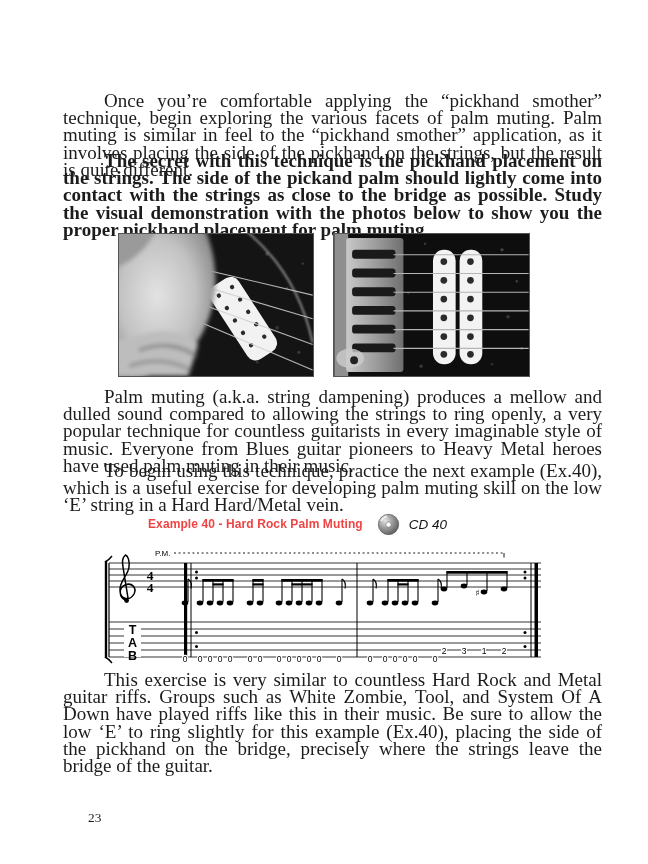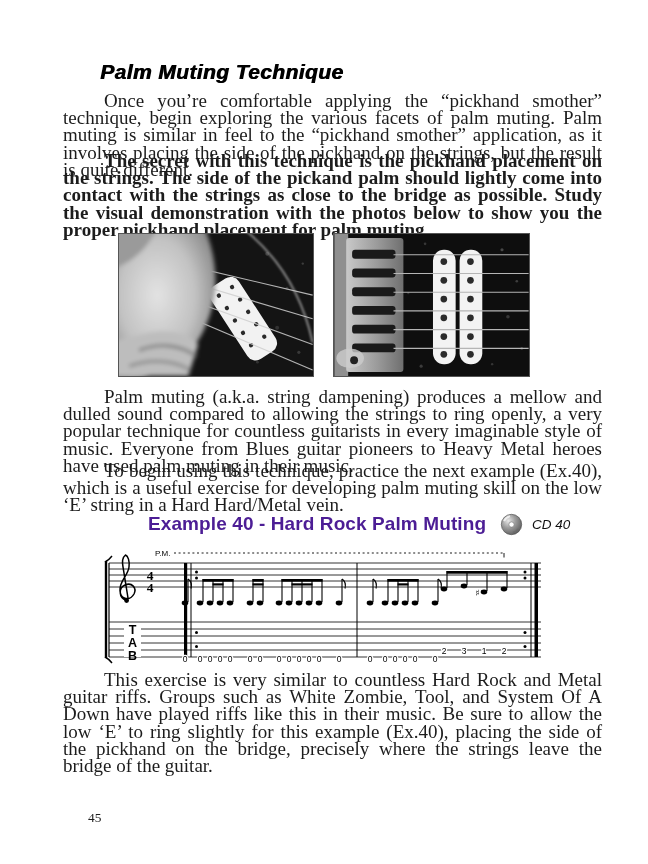--- a/index.html
+++ b/index.html
@@ -20,42 +20,41 @@
   .p1{top:92px;} .p2{top:152px;font-weight:bold;} .p3{top:388px;} .p4{top:462px;} .p5{top:671px;}
   .photos{position:absolute;left:118px;top:233px;width:412px;height:144px;}
   .photo{position:absolute;top:0;height:144px;border:1px solid #555;box-sizing:border-box;background:#111;}
   .photo-left{left:0;width:196px;}
   .photo-right{left:215px;width:197px;}
   .photo svg{display:block;width:100%;height:100%;}
   .example-row{
     position:absolute;left:148px;top:511px;display:flex;align-items:center;
   }
   .example-heading{
-    font-family:"Liberation Sans", sans-serif;font-weight:bold;font-size:19px;
-    color:#4c1d95;letter-spacing:.1px;text-align:right;
+    font-family:"Liberation Sans", sans-serif;font-weight:bold;font-size:12px;
+    color:#ef4444;letter-spacing:.1px;text-align:right;
   }
   .cd-icon{margin-left:14px;margin-top:2px;}
   .cd-label{
     margin-left:9px;font-family:"Liberation Sans", sans-serif;font-size:13.5px;color:#111;margin-top:2px;font-style:italic;
   }
   .music{position:absolute;left:104px;top:546px;width:444px;height:122px;}
   .music svg{display:block;}
   .page-number{position:absolute;left:88px;top:810px;font-size:13.4px;}
   .mus-text{font-family:"Liberation Sans", sans-serif;}
   .fret{
     font-family:"Liberation Sans", sans-serif;font-size:8.5px;
     paint-order:stroke;stroke:#ffffff;stroke-width:2.5px;fill:#000;
   }
 </style>
 </head>
 <body>
 
 <div class="page">
 
-  <div class="title">Palm Muting Technique</div>
 
   <p class="para p1">Once you’re comfortable applying the “pickhand smother” technique, begin exploring the various facets of palm muting.  Palm muting is similar in feel to the “pickhand smother” application, as it involves placing the side of the pickhand on the strings, but the result is quite different.</p>
   <p class="para p2">The secret with this technique is the pickhand placement on the strings.  The side of the pickand palm should lightly come into contact with the strings as close to the bridge as possible.  Study the visual demonstration with the photos below to show you the proper pickhand placement for palm muting.</p>
 
   <div class="photos">
     <div class="photo photo-left">
       <svg viewBox="0 0 196 144">
         <defs>
           <radialGradient id="handg" cx="45%" cy="45%" r="65%">
             <stop offset="0%" stop-color="#e3e3e3"></stop>
@@ -369,15 +368,15 @@
         <text class="fret" x="340" y="107.5">2</text>
         <text class="fret" x="360" y="107.5">3</text>
         <text class="fret" x="380" y="107.5">1</text>
         <text class="fret" x="400" y="107.5">2</text>
       </g>
     </svg>
   </div>
 
   <p class="para p5">This exercise is very similar to countless Hard Rock and Metal guitar riffs.  Groups such as White Zombie, Tool, and System Of A Down have played riffs like this in their music.  Be sure to allow the low ‘E’ to ring slightly for this example (Ex.40), placing the side of the pickhand on the bridge, precisely where the strings leave the bridge of the guitar.</p>
 
-  <div class="page-number">45</div>
+  <div class="page-number">23</div>
 
 </div>
 
 </body></html>

